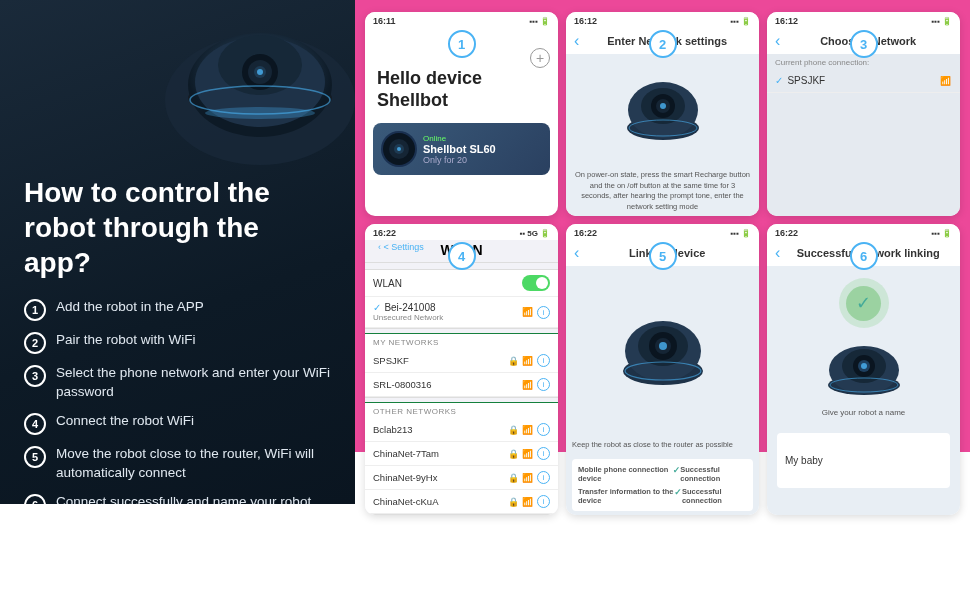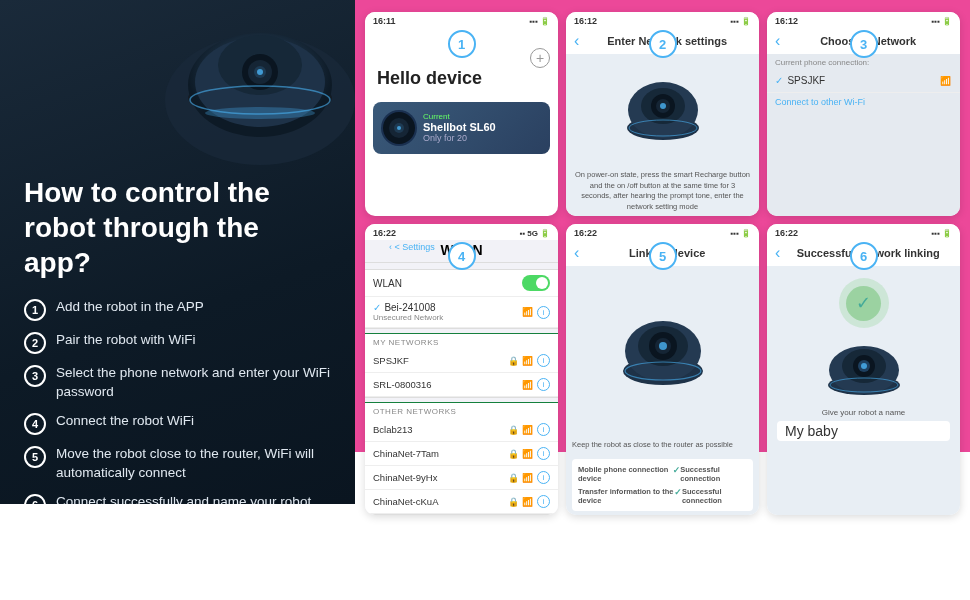--- a/index.html
+++ b/index.html
@@ -278,21 +278,21 @@
 
     
     .wlan-screen-content {
       flex: 1;
       background: #f2f2f7;
       overflow: hidden;
     }
 
     .wlan-header-bar {
       background: #f2f2f7;
-      padding: 2px 24px 4px;
+      padding: 2px 13px 4px;
       border-bottom: 1px solid #ddd;
     }
 
     .wlan-back {
       font-size: 9px;
       color: #4ab3f4;
     }
 
     .wlan-title {
       font-size: 14px;
@@ -436,25 +436,25 @@
     }
 
     .name-label {
       font-size: 8px;
       color: #555;
       text-align: center;
       margin-bottom: 4px;
     }
 
     .name-input {
-      margin: 0 10px;
+      margin: 12px 10px;
       background: #fff;
       border-radius: 4px;
-      padding: 2px 8px;
-      font-size: 14px;
+      padding: 22px 8px;
+      font-size: 10px;
       color: #333;
       border: none;
     }
 
     .screen-gray-area {
       background: #e5eaf0;
       flex: 1;
       display: flex;
       flex-direction: column;
     }
@@ -569,33 +569,34 @@
         <span>16:11</span>
         <div class="status-icons">
           <span>▪▪▪</span>
           <span>🔋</span>
         </div>
       </div>
       <div class="step-circle-badge">1</div>
       <div class="screen1-content">
         <div class="screen1-title">
           <div>Hello device</div>
+          <div>Shellbot</div>
         </div>
         <div class="add-btn">+</div>
         <div class="device-card">
           <div class="device-avatar">
             <svg viewBox="0 0 36 36" width="36" height="36">
               <circle cx="18" cy="18" r="16" fill="#0a1520"></circle>
               <circle cx="18" cy="18" r="10" fill="#152535"></circle>
               <circle cx="18" cy="18" r="5" fill="#1e3a52"></circle>
               <circle cx="18" cy="18" r="2" fill="#4ab3f4" opacity="0.8"></circle>
             </svg>
           </div>
           <div class="device-info">
-            <div class="device-status">Current</div>
+            <div class="device-status">Online</div>
             <div class="device-name">Shellbot SL60</div>
             <div class="device-sub">Only for 20</div>
           </div>
         </div>
       </div>
     </div>
 
     <div class="phone-screen">
       <div class="phone-status-bar">
         <span>16:12</span>
@@ -638,21 +639,20 @@
         <span class="back-arrow">‹</span>
         <span class="screen-title-text">Choose a Network</span>
       </div>
       <div class="screen-gray-area">
         <div class="current-conn-label">Current phone connection:</div>
         <div class="network-item">
           <span class="network-check">✓</span>
           <span>SPSJKF</span>
           <span class="network-wifi">📶</span>
         </div>
-        <div class="other-wifi-link">Connect to other Wi-Fi</div>
       </div>
     </div>
 
   </div>
 
   <div class="screens-row">
 
     <div class="phone-screen">
       <div class="phone-status-bar">
         <span>16:22</span>

